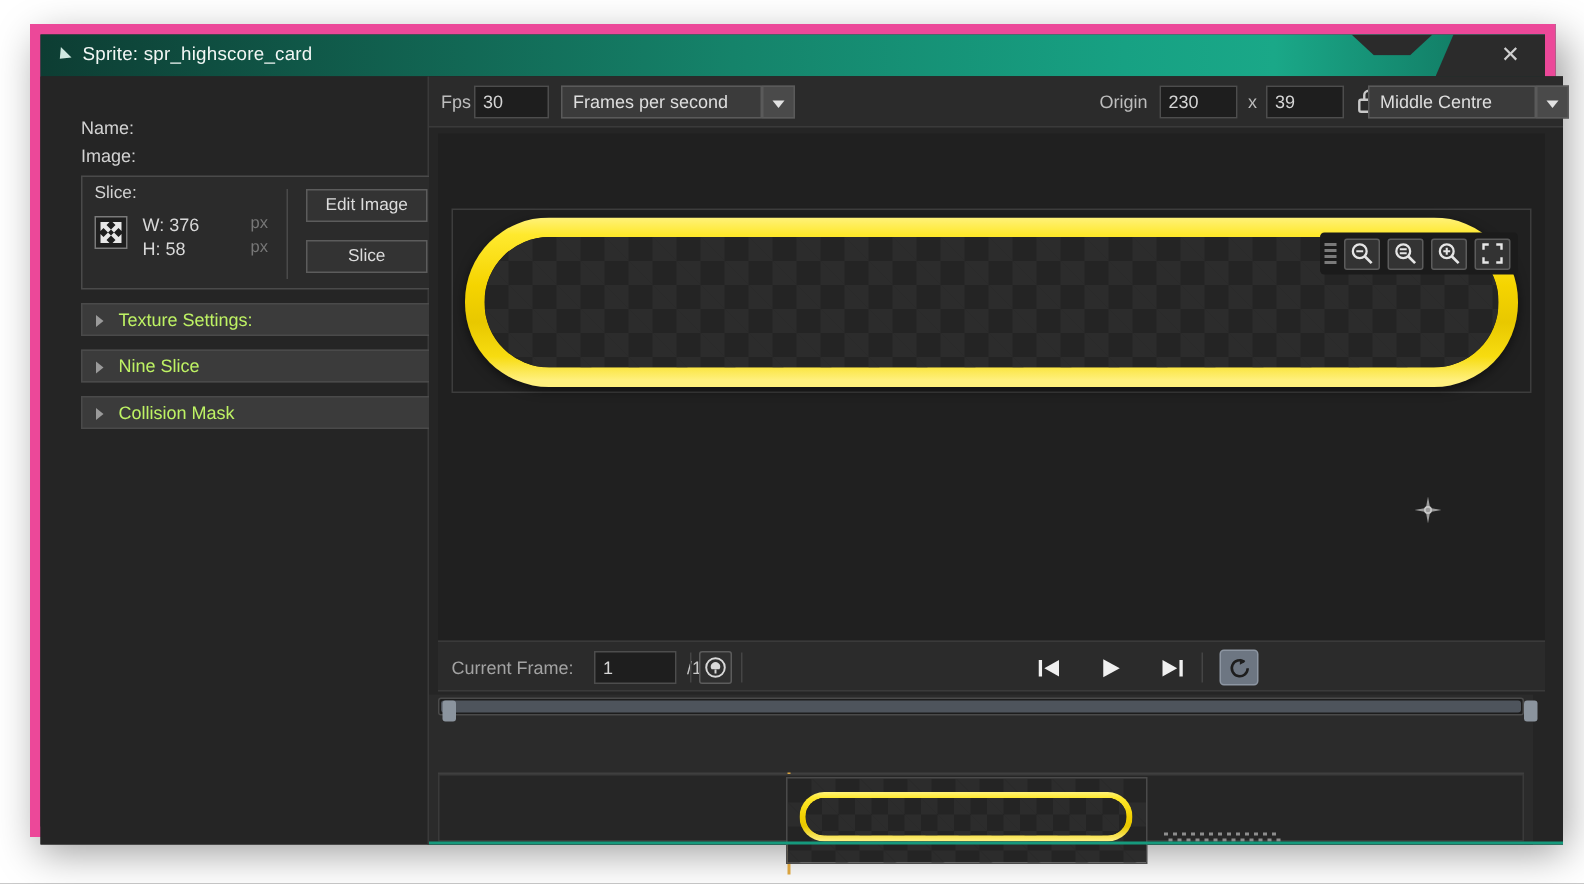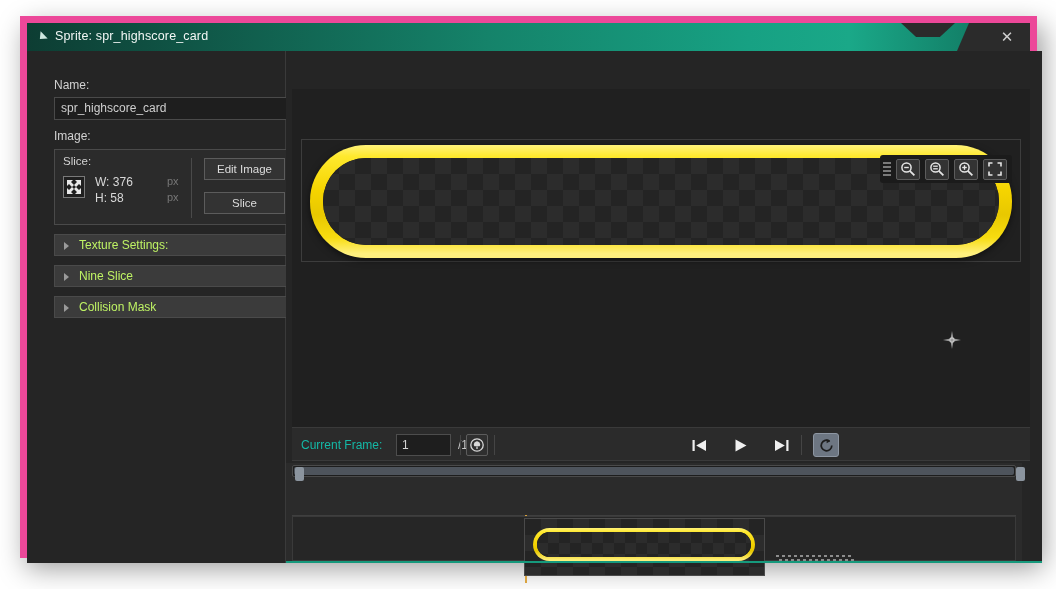--- a/index.html
+++ b/index.html
@@ -293,21 +293,21 @@
   }
 
   
   #framebar {
     position: absolute; left: 6px; top: 376px;
     width: 738px; height: 34px;
     background: #2b2b2b;
     border-top: 1px solid #3a3a3a;
     border-bottom: 1px solid #3a3a3a;
   }
-  #cf-label { position: absolute; left: 9px; top: 10px; font-size: 12px; color: #14b8a6; }
+  #cf-label { position: absolute; left: 9px; top: 10px; font-size: 12px; color: #a3a3a3; }
   #cf-input {
     position: absolute; left: 104px; top: 6px;
     width: 55px; height: 22px;
     background: #1e1e1e; border: 1px solid #4d4d4d;
     color: #d5d5d5; font-size: 12px; padding: 0 5px; line-height: 20px;
   }
   #cf-total { position: absolute; left: 166px; top: 10px; font-size: 12px; color: #c8c8c8; }
   .vsep { position: absolute; top: 7px; width: 1px; height: 20px; background: #454545; }
   #onion-btn {
     position: absolute; left: 174px; top: 6px;
@@ -446,21 +446,20 @@
     <div id="title-arrow"></div>
     <div id="title-text">Sprite: spr_highscore_card</div>
     <div id="close-btn">✕</div>
   </div>
 
   <div id="body">
 
     <div id="sidebar">
 
       <div class="side-label">Name:</div>
-      <div id="name-input">spr_highscore_card</div>
 
       <div class="side-label" id="image-label">Image:</div>
 
       <div id="size-panel">
         <div id="size-title">Slice:</div>
 
         <div id="size-icon">
           <svg width="20" height="20" viewBox="0 0 20 20">
             <g fill="#e8e8e8">
               <path d="M3 3h6L7 5l3 3-2 2-3-3-2 2z"></path>
@@ -493,20 +492,45 @@
       </div>
 
       <div class="collapse-row">
         <i class="collapse-arrow"></i>
         <span class="collapse-text">Collision Mask</span>
       </div>
     </div>
 
     <div id="main">
 
+      <div id="toolbar">
+        <span class="tb-label" id="fps-label">Fps</span>
+        <div class="tb-input" id="fps-input">30</div>
+        <div class="tb-combo" id="fps-combo">Frames per second</div>
+        <div class="tb-combo-btn" id="fps-combo-btn">
+          <i></i>
+        </div>
+
+        <span class="tb-label" id="origin-label">Origin</span>
+        <div class="tb-input" id="origin-x-input">230</div>
+        <span class="tb-label" id="origin-x-sep">x</span>
+        <div class="tb-input" id="origin-y-input">39</div>
+
+        <div id="lock-icon">
+          <svg width="15" height="20" viewBox="0 0 15 20">
+            <path d="M4.5 8.5V5.5a3 3 0 0 1 6 0" fill="none" stroke="#c9c9c9" stroke-width="1.6"></path>
+            <rect x="1.2" y="8.5" width="8.6" height="8" rx="1.2" fill="none" stroke="#c9c9c9" stroke-width="1.6"></rect>
+          </svg>
+        </div>
+
+        <div class="tb-combo" id="origin-combo">Middle Centre</div>
+        <div class="tb-combo-btn" id="origin-combo-btn">
+          <i></i>
+        </div>
+      </div>
 
       <div id="canvas-wrap" class="checker">
         <div id="sprite-area">
           <div id="sprite-art">
             <div id="sprite-art-inner"></div>
           </div>
         </div>
 
         <div id="origin-marker">
           <svg width="18" height="18" viewBox="0 0 18 18">

